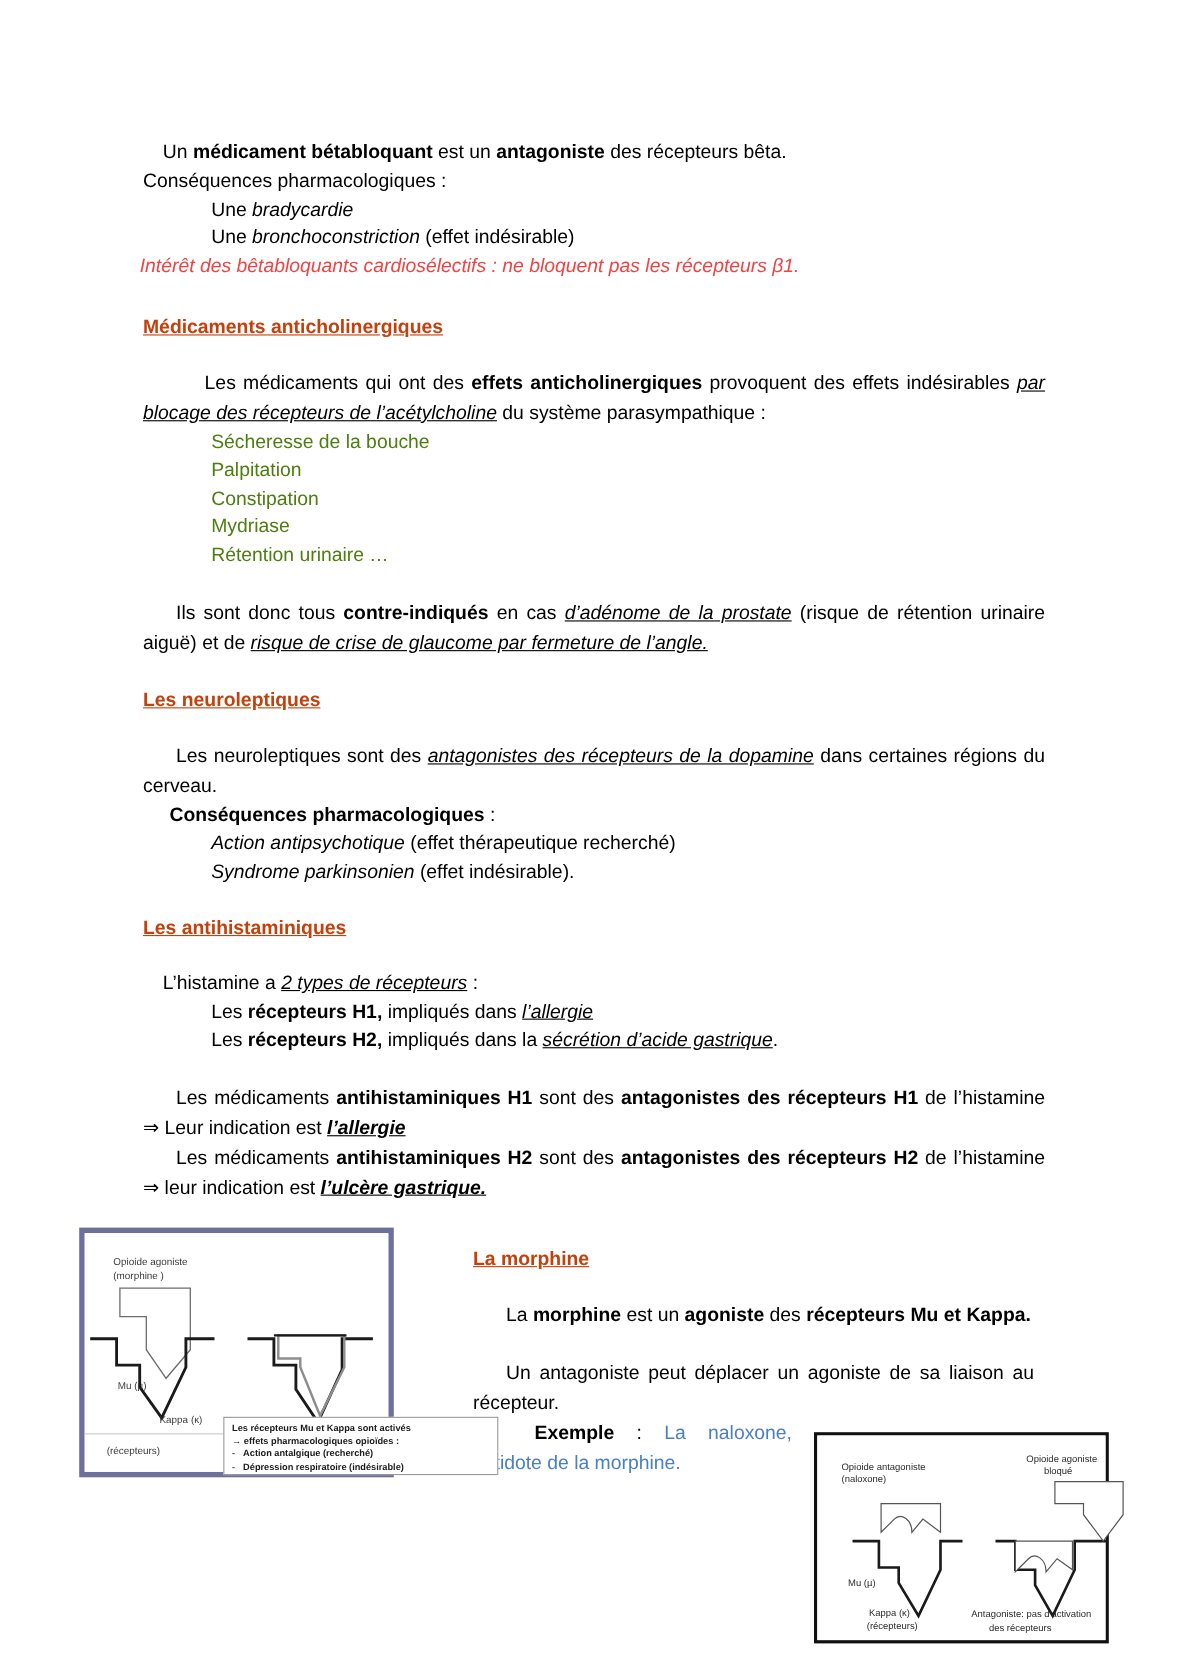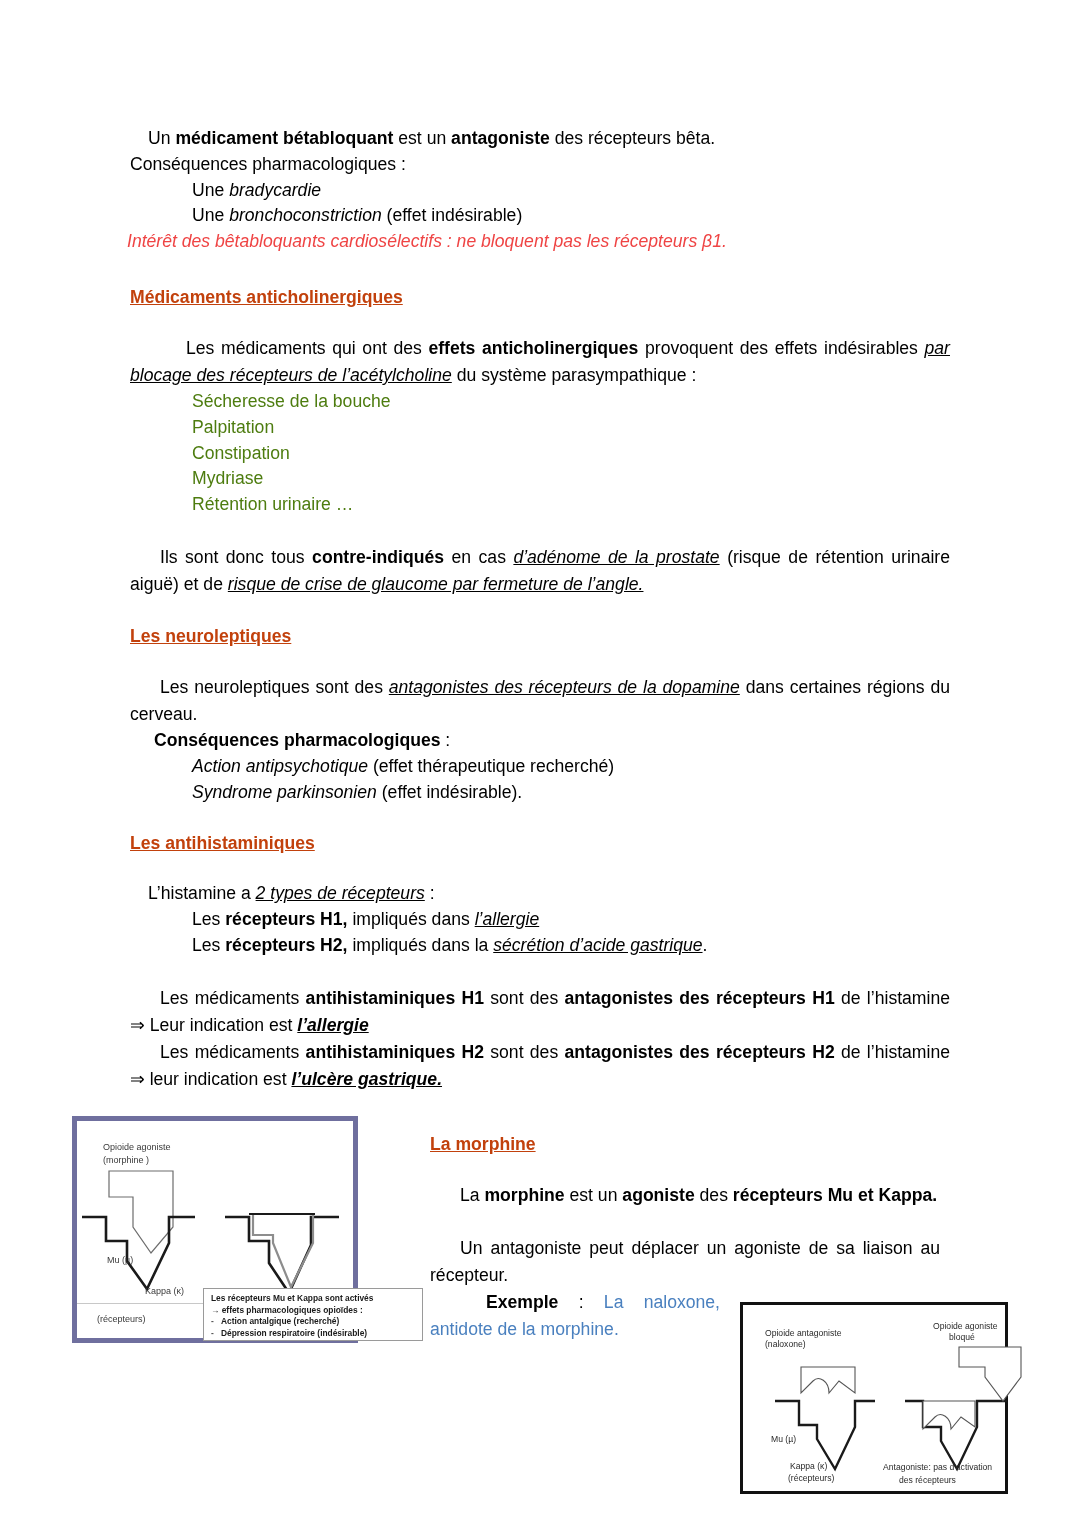--- a/index.html
+++ b/index.html
@@ -109,21 +109,21 @@
     line-height: 12px;
     color: #3a3a3a;
     white-space: nowrap;
   }
 
   
   .callout {
     position: absolute;
     left: 203px;
     top: 1288px;
-    width: 220px;
+    width: 250px;
     height: 53px;
     background: #ffffff;
     border: 1px solid #9a9a9a;
     box-sizing: border-box;
     padding: 4px 5px 3px 7px;
     font-family: "Liberation Sans", sans-serif;
     font-size: 8.4px;
     line-height: 11.6px;
     font-weight: bold;
     color: #1a1a1a;

